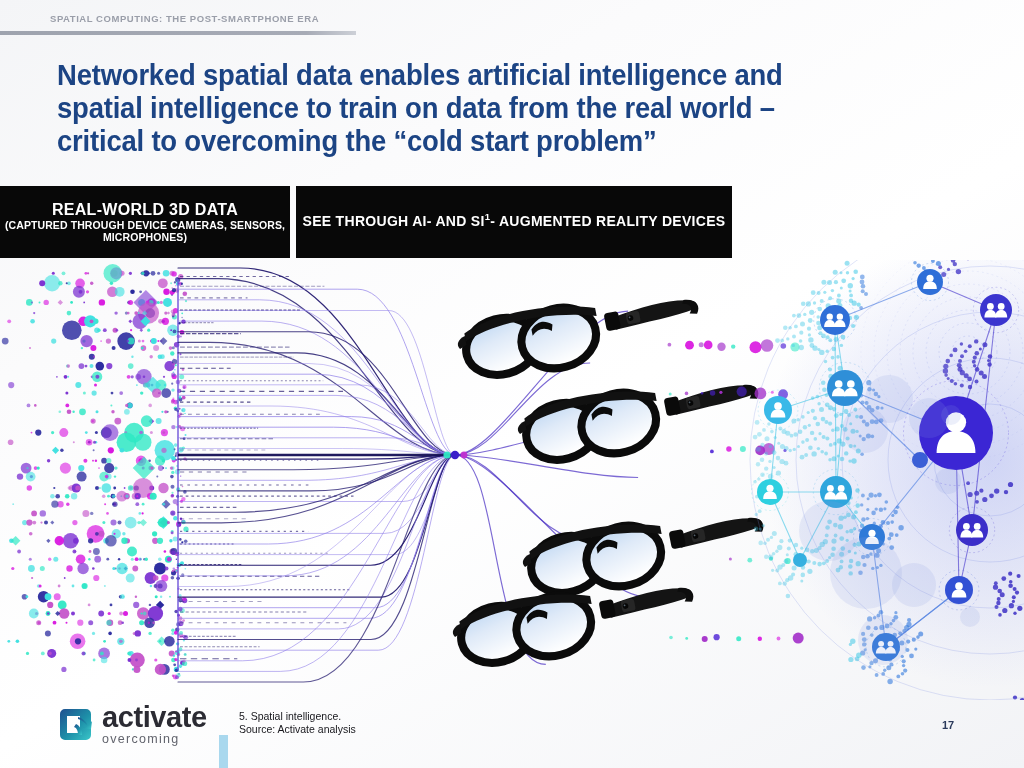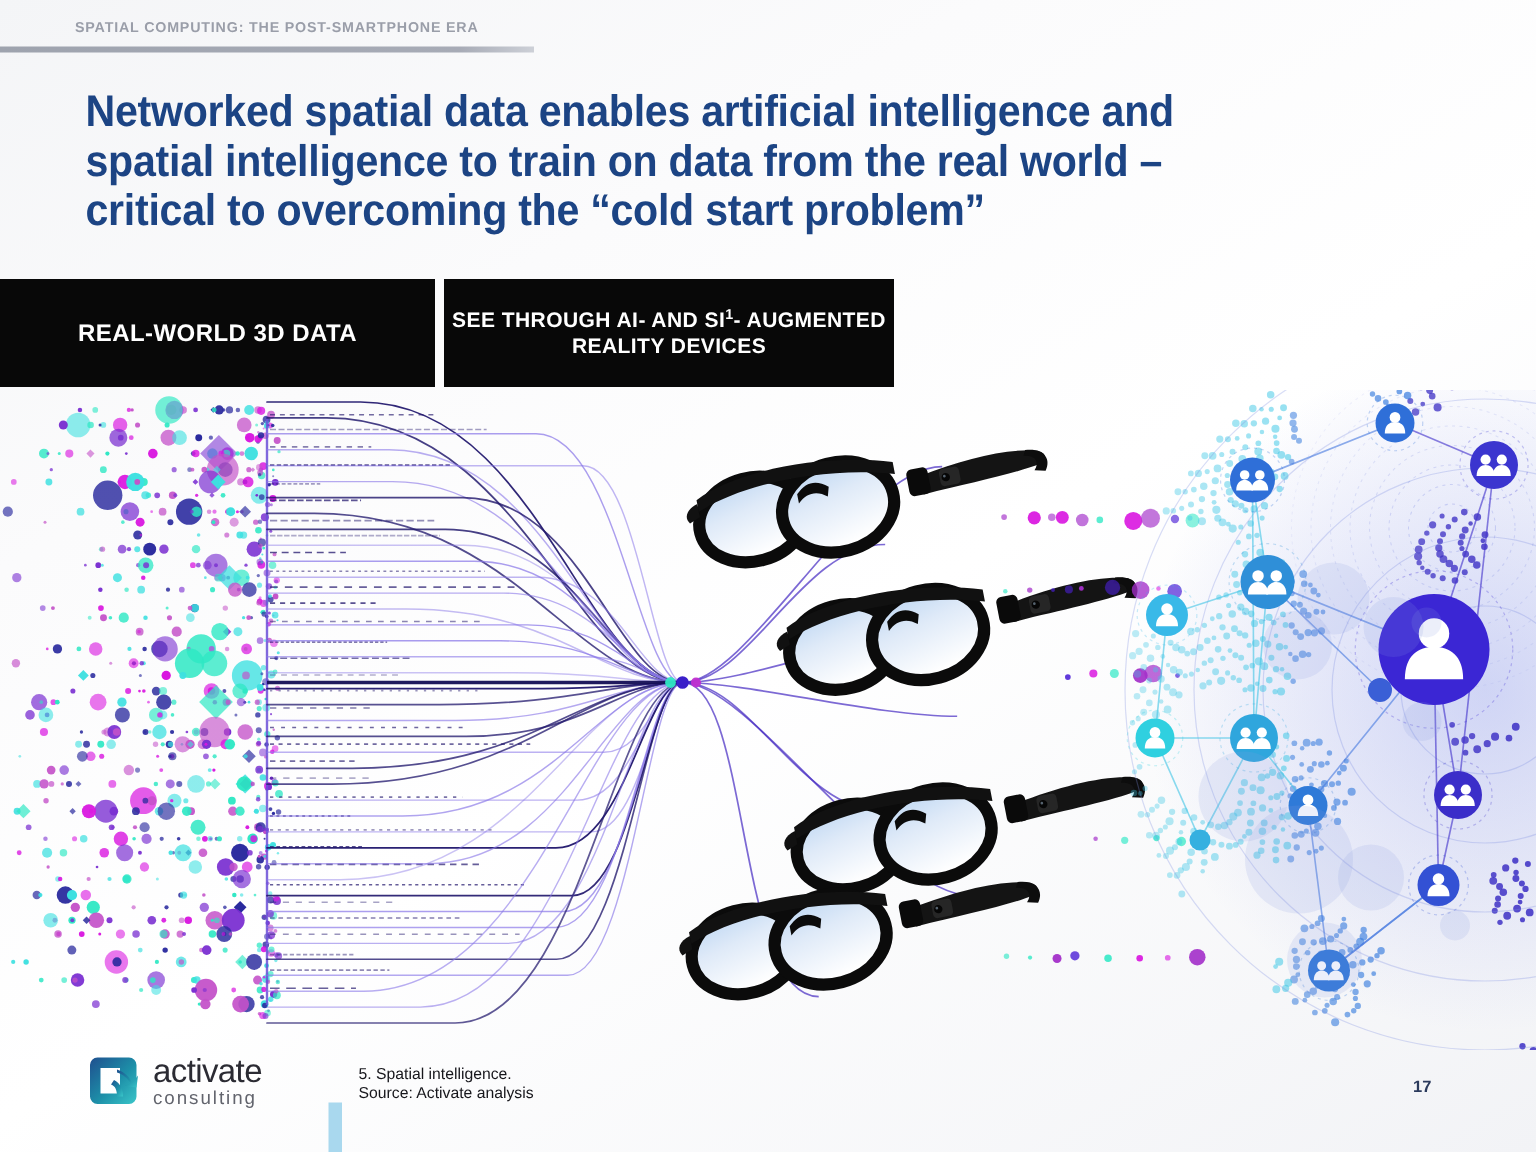--- a/index.html
+++ b/index.html
@@ -39,38 +39,38 @@
     transform:scaleX(.93); transform-origin:left top;
   }
 
   
   .hbox {
     position:absolute; background:#080808; color:#ffffff;
     display:flex; flex-direction:column; align-items:center; justify-content:center;
     text-align:center; text-transform:uppercase;
   }
   #hbox-0 { left:0px;   top:186px; width:290px; height:72px; }
-  #hbox-1 { left:296px; top:186px; width:300px; height:72px;justify-content:center; }
+  #hbox-1 { left:296px; top:186px; width:436px; height:72px;justify-content:center; }
   #hbox-2 { left:679px; top:184px; width:345px; height:76px; }
 
   .hbox-title { font-size:16px; font-weight:bold; line-height:17px; letter-spacing:.3px; }
   .hbox-sub   { font-size:10.5px; font-weight:bold; line-height:12.5px; letter-spacing:.1px; margin-top:1px; }
   #hbox-1 .hbox-title { font-size:14px; line-height:17.5px; }
   #hbox-2 .hbox-title { font-size:13.6px; line-height:17px; }
   sup { font-size:.68em; vertical-align:super; line-height:0; }
 
   
   #viz { position:absolute; left:0; top:260px; width:1024px; height:440px; }
   #viz svg, #viz canvas { position:absolute; left:0; top:0; }
 
   
   #logo-wrap { position:absolute; left:58px; top:703px; display:flex; align-items:center; gap:9px; }
   #logo-mark { width:35px; height:35px; position:relative; }
   #logo-text { line-height:1; }
-  #logo-name { font-size:22px; color:#2b2b33; letter-spacing:-0.4px; font-weight:normal; }
+  #logo-name { font-size:29px; color:#2b2b33; letter-spacing:-0.4px; font-weight:bold; }
   #logo-tag  { font-size:12.5px; color:#62646d; letter-spacing:1.3px; margin-top:1px; }
 
   #footnote {
     position:absolute; left:239px; top:710px;
     font-size:10.5px; color:#17171c; line-height:13px;
   }
   #accent-bar {
     position:absolute; left:219px; top:735px; width:9px; height:33px;
     background:#a9d8ee;
   }
@@ -84,20 +84,21 @@
 
 <div id="slide">
 
   <div id="kicker">Spatial computing: The post-smartphone era</div>
   <div id="kicker-rule"></div>
 
   <div id="title">Networked spatial data enables artificial intelligence and spatial intelligence to train on data from the real world – critical to overcoming the “cold start problem”</div>
 
   <div class="hbox" id="hbox-0">
     <div class="hbox-title">Real-world 3D data</div>
+    <div class="hbox-sub">(Captured through device cameras, sensors, microphones)</div>
   </div>
 
   <div class="hbox" id="hbox-1">
     <div class="hbox-title">
       <span>See through AI- and SI</span><sup>1</sup><span>- augmented reality devices</span>
     </div>
   </div>
 
 
   <div id="viz">
@@ -1833,21 +1834,21 @@
           </linearGradient>
         </defs>
         <path d="M7 2 H28 A5 5 0 0 1 33 7 V28 A5 5 0 0 1 28 33 H7 A5 5 0 0 1 2 28 V7 A5 5 0 0 1 7 2 Z
                  M9 9 V26 H22 V9 Z" fill="url(#lg1)" fill-rule="evenodd"></path>
         <path d="M20 10 C26 12 29 16 30 19 L34 14 L33 22 L25 21 L29 19 C27 16 24 13 20 12 Z" fill="url(#lg1)"></path>
         <path d="M18 17 C22 19 24 23 24 28 L20 28 C20 24 19 21 16 20 Z" fill="url(#lg1)"></path>
       </svg>
     </div>
     <div id="logo-text">
       <div id="logo-name">activate</div>
-      <div id="logo-tag">consulting</div>
+      <div id="logo-tag">overcoming</div>
     </div>
   </div>
 
   <div id="accent-bar"></div>
 
   <div id="footnote">
     <div>5. Spatial intelligence.</div>
     <div>Source: Activate analysis</div>
   </div>
 

